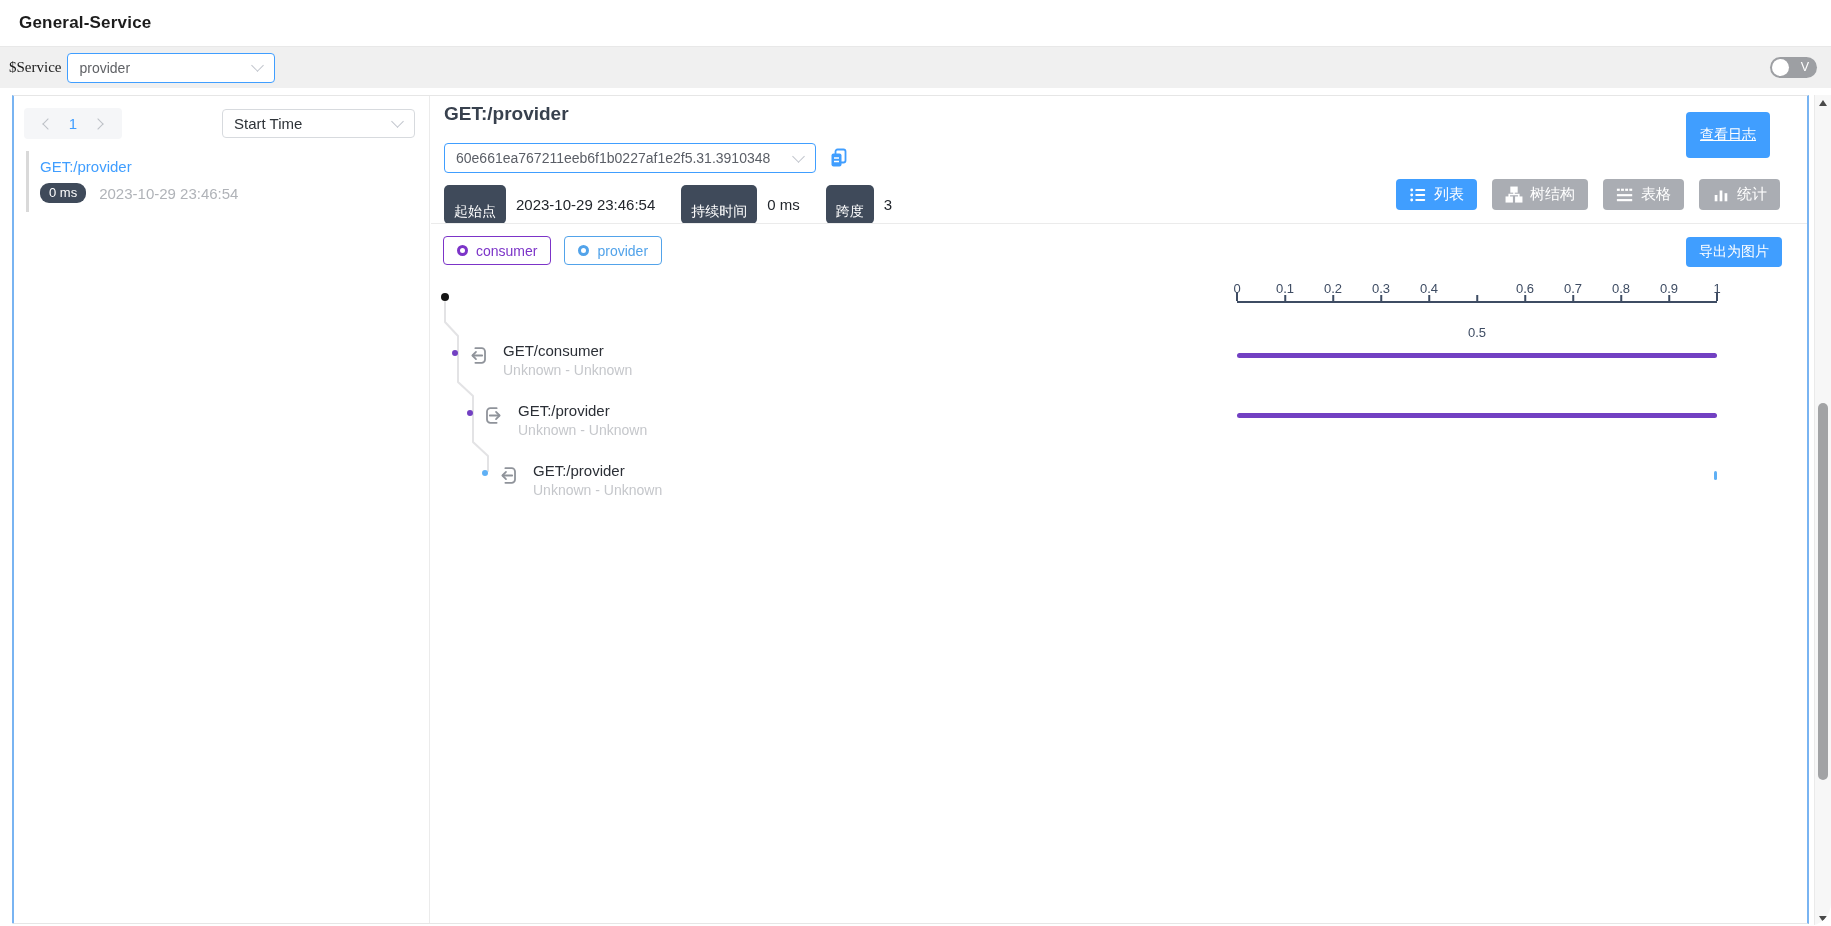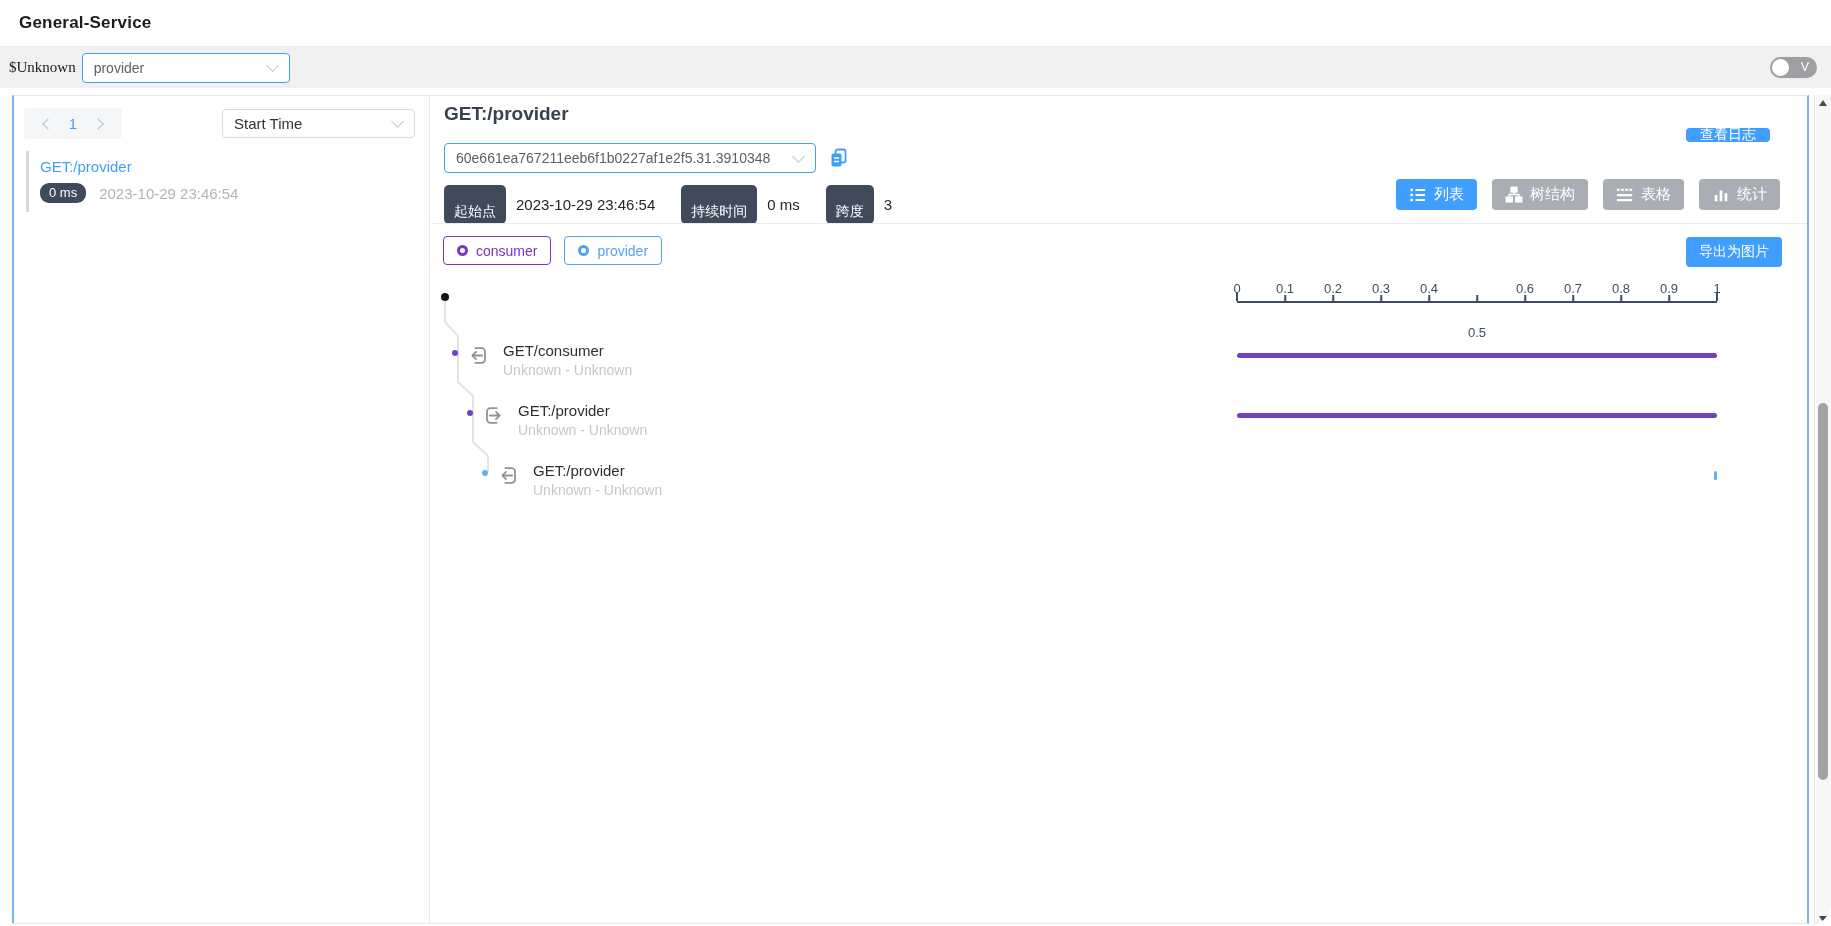--- a/index.html
+++ b/index.html
@@ -55,21 +55,21 @@
   .trace-item-row { display:flex; align-items:center; gap:13px; }
   .dur-badge { background:#3f4a5a; color:#fff; font-size:13px; padding:2px 9px 3px; border-radius:9px; }
   .trace-item-time { font-size:15px; color:#b0b3b8; }
 
   
   .right-panel { position:absolute; left:417px; top:0; right:0; bottom:0; }
   .detail-title { position:absolute; left:13px; top:7px; font-size:19px; font-weight:700; color:#38414e; }
   .btn { display:inline-flex; align-items:center; justify-content:center; gap:7px;
     background:#409eff; color:#fff; border:none; border-radius:4px; cursor:pointer;
     font-family:"Liberation Sans", sans-serif; }
-  .logs-btn { position:absolute; right:37px; top:32px; height:14px; padding:0 14px; font-size:14px; }
+  .logs-btn { position:absolute; right:37px; top:16px; height:46px; padding:0 14px; font-size:14px;text-decoration:underline; }
   .trace-select { position:absolute; left:13px; top:47px; width:372px; height:30px; border:1px solid #409eff; }
   .trace-select .sel-text { font-size:14px; color:#5a5e66; }
   .copy-icon { position:absolute; left:397px; top:51px; width:22px; height:22px; }
   .meta-row { position:absolute; left:13px; top:89px; display:flex; align-items:center; gap:10px; }
   .meta-badge { background:#3f4a5a; color:#fff; font-size:14px; padding:18px 10px 3px; border-radius:5px; }
   .meta-value { font-size:15px; color:#22262c; margin-right:16px; }
   .views { position:absolute; right:27px; top:83px; display:flex; gap:15px;margin-left:23px; }
   .view-btn { height:31px; padding:0 13px; font-size:15px; background:#aaadb3; }
   .view-btn.active { background:#409eff; }
   .view-btn svg { flex:none; }
@@ -108,21 +108,21 @@
 </head>
 <body>
 
 <div class="app">
 
   <div class="header">
     <div class="app-title">General-Service</div>
   </div>
 
   <div class="toolbar">
-    <span class="svc-label serif">$Unknown</span>
+    <span class="svc-label serif">$Service</span>
     <div class="select svc-select">
       <span class="sel-text">provider</span>
       <span class="chev"></span>
     </div>
     <div class="toggle">
       <span class="toggle-knob"></span>
       <span class="toggle-label">V</span>
     </div>
   </div>
 

